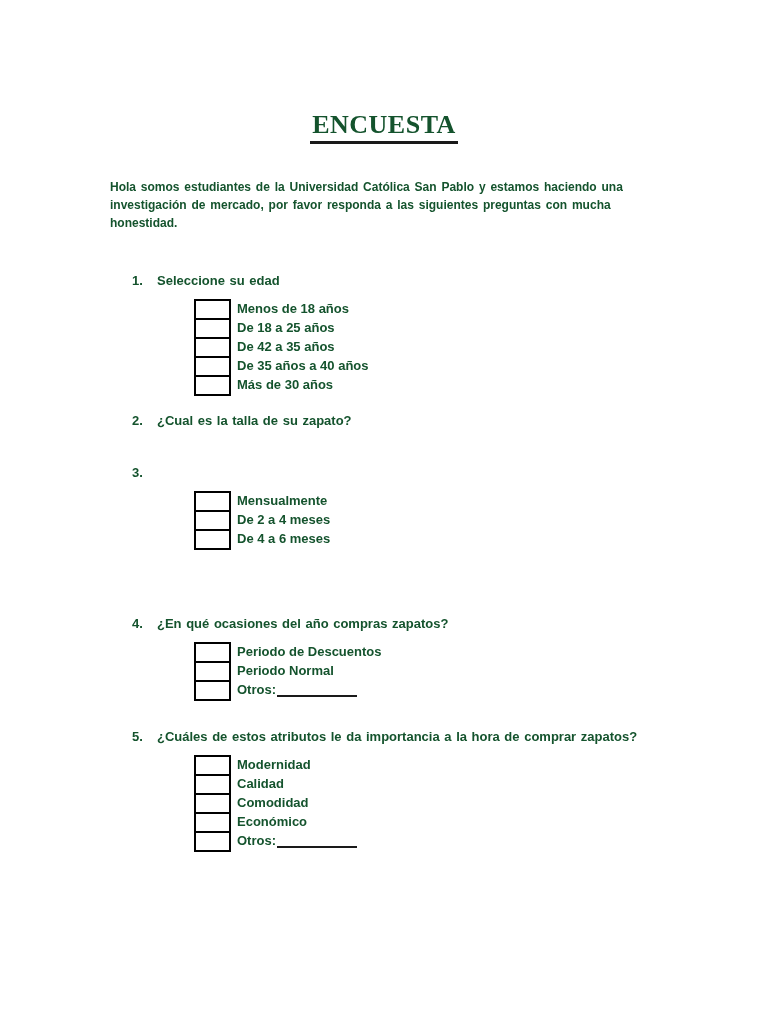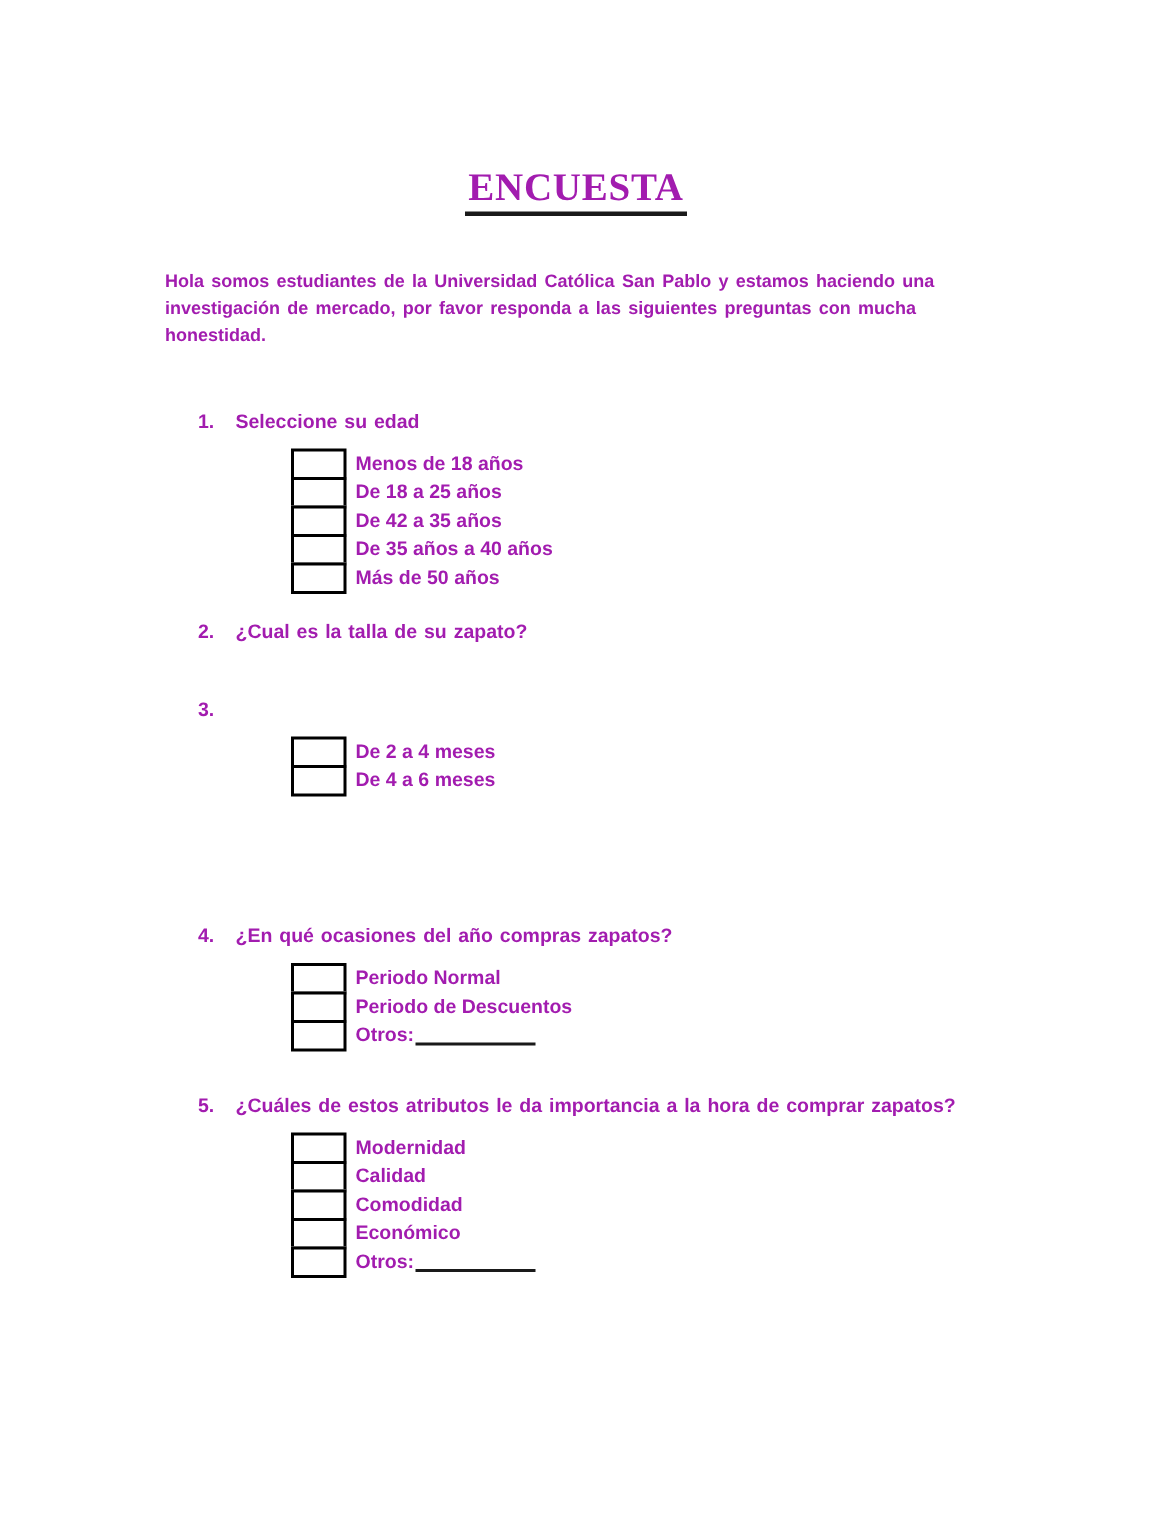--- a/index.html
+++ b/index.html
@@ -2,21 +2,21 @@
 <html><head>
 <meta charset="utf-8">
 <style>
   html, body { margin: 0; padding: 0; }
   body { width: 768px; height: 1024px; background: #ffffff; overflow: hidden; }
 
   .page {
     position: relative;
     width: 768px; height: 852px;
     background: #ffffff;
-    color: #a21caf;
+    color: #14532d;
     font-family: "Liberation Sans", sans-serif;
     font-weight: 700;
   }
 
   .title {
     position: absolute;
     top: 112px; left: 0;
     width: 100%;
     margin: 0;
     text-align: center;
@@ -129,40 +129,47 @@
     <span class="checkbox"></span>
     <span class="opt-label">
       <span class="opt-text">De 35 años a 40 años</span>
 
     </span>
   </div>
 
   <div class="option-row">
     <span class="checkbox"></span>
     <span class="opt-label">
-      <span class="opt-text">Más de 50 años</span>
+      <span class="opt-text">Más de 30 años</span>
 
     </span>
   </div>
 </div>
   </section>
 
   <section class="question">
     <div class="q-header">
       <span class="q-num">2.</span>
       <span class="q-text">¿Cual es la talla de su zapato?</span>
     </div>
     <div class="options"></div>
   </section>
 
   <section class="question">
     <div class="q-header">
       <span class="q-num">3.</span>
     </div>
     <div class="options">
+  <div class="option-row">
+    <span class="checkbox"></span>
+    <span class="opt-label">
+      <span class="opt-text">Mensualmente</span>
+
+    </span>
+  </div>
 
   <div class="option-row">
     <span class="checkbox"></span>
     <span class="opt-label">
       <span class="opt-text">De 2 a 4 meses</span>
 
     </span>
   </div>
 
   <div class="option-row">
@@ -179,29 +186,29 @@
 
   <section class="question">
     <div class="q-header">
       <span class="q-num">4.</span>
       <span class="q-text">¿En qué ocasiones del año compras zapatos?</span>
     </div>
     <div class="options">
   <div class="option-row">
     <span class="checkbox"></span>
     <span class="opt-label">
+      <span class="opt-text">Periodo de Descuentos</span>
+
+    </span>
+  </div>
+
+  <div class="option-row">
+    <span class="checkbox"></span>
+    <span class="opt-label">
       <span class="opt-text">Periodo Normal</span>
-
-    </span>
-  </div>
-
-  <div class="option-row">
-    <span class="checkbox"></span>
-    <span class="opt-label">
-      <span class="opt-text">Periodo de Descuentos</span>
 
     </span>
   </div>
 
   <div class="option-row">
     <span class="checkbox"></span>
     <span class="opt-label">
       <span class="opt-text">Otros:</span>
       <span class="fill-line"></span>
     </span>

